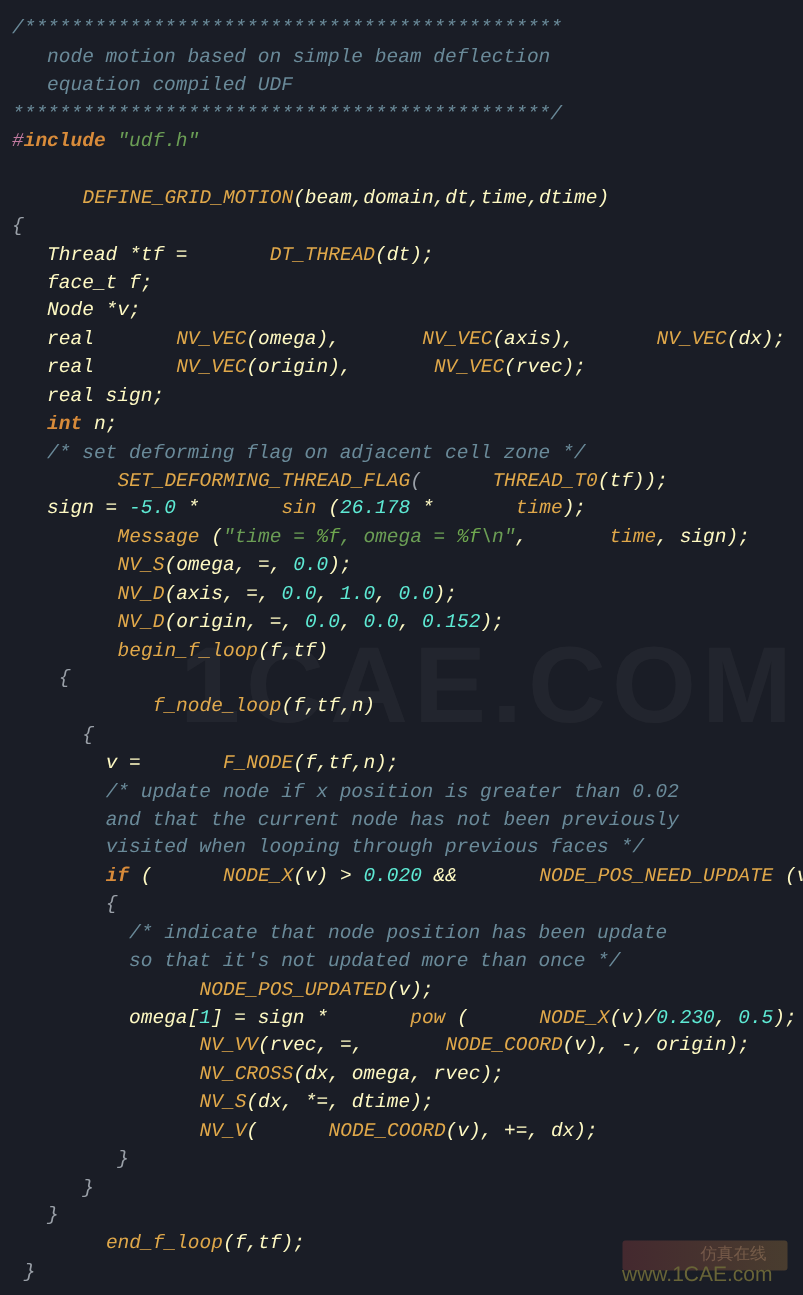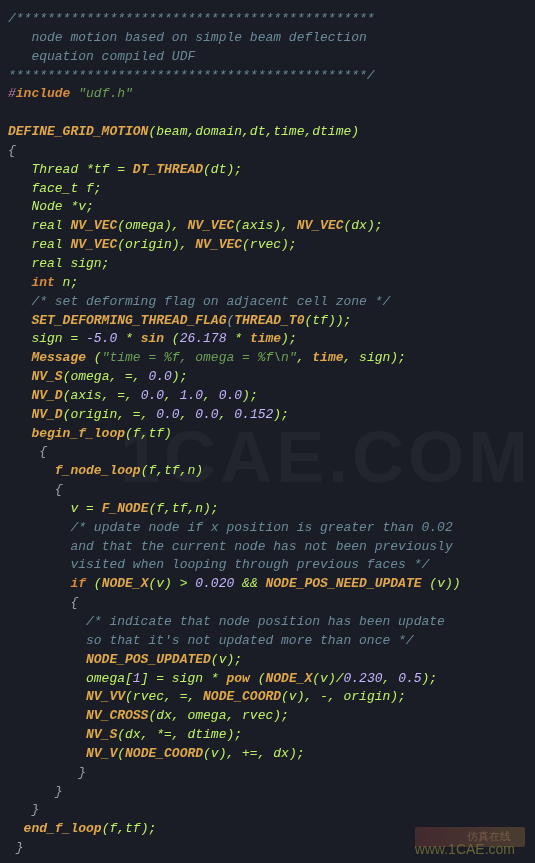--- a/index.html
+++ b/index.html
@@ -14,26 +14,26 @@
     overflow: hidden;
     position: relative;
   }
   .code-area {
     padding: 10px 8px;
     white-space: pre;
     font-style: italic;
   }
   .c-comment { color: #6a8a99; }
   .c-keyword { color: #d88b3a; font-style: italic; font-weight: bold; }
-  .c-func    { color: #e0a84a; font-weight: bold; }
+  .c-func    { color: #e0a84a; font-weight: normal; margin-left: 47px; }
   .c-punct   { color: #9aa0a8; }
-  .c-number  { color: #c4b5fd; }
+  .c-number  { color: #5eead4; }
   .c-string  { color: #6b9e55; }
   .c-include { color: #c27ba0; }
-  .c-plain   { color: #bef264; }
+  .c-plain   { color: #fef9c3; }
   .c-fmt     { color: #6fa84f; }
   .watermark {
     position: absolute;
     top: 405px;
     left: 120px;
     font-size: 72px;
     font-weight: bold;
     color: rgba(255,255,255,0.04);
     font-style: normal;
     letter-spacing: 4px;

